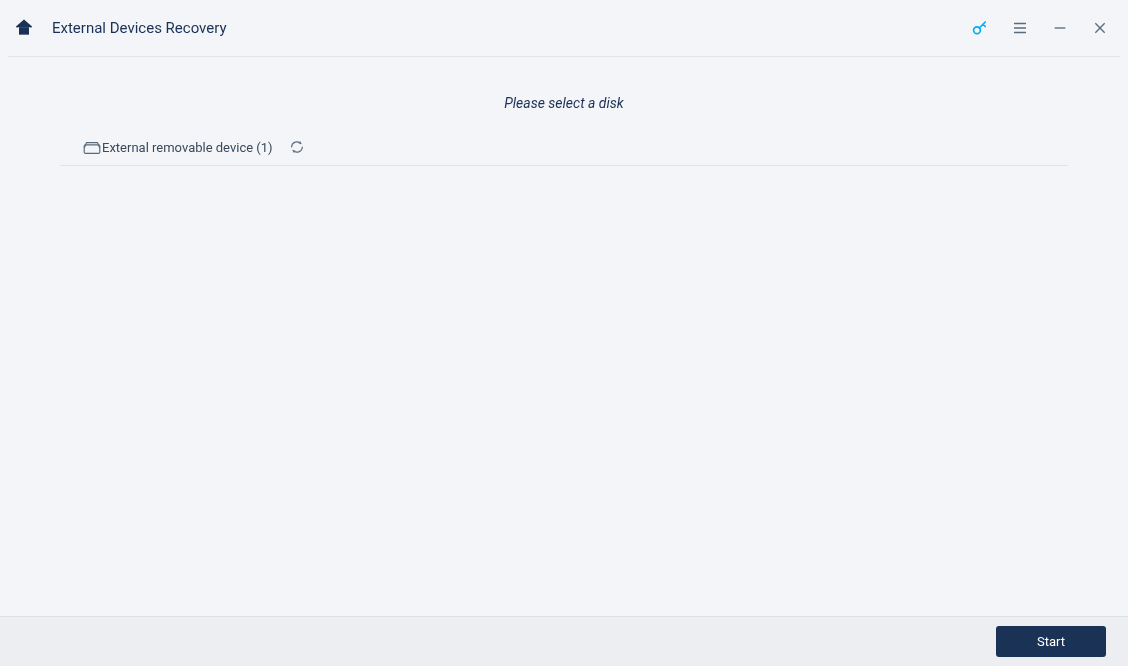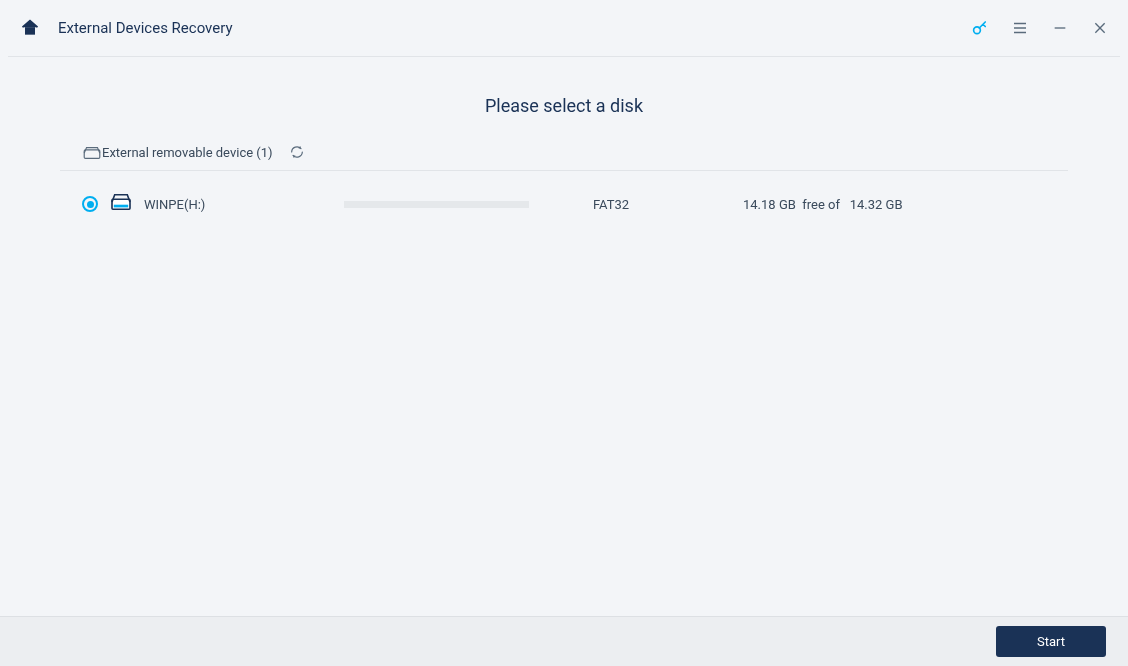--- a/index.html
+++ b/index.html
@@ -12,21 +12,21 @@
       width: 1128px;
       height: 666px;
       background: #f3f5f8;
       position: relative;
       overflow: hidden;
     }
     .header {
       height: 56px;
       display: flex;
       align-items: center;
-      padding: 0 20px;
+      padding: 0 14px;
       position: relative;
     }
     .header-left {
       display: flex;
       align-items: center;
       gap: 18px;
     }
     .home-icon {
       width: 20px;
       height: 20px;
@@ -54,24 +54,25 @@
       justify-content: center;
       cursor: pointer;
     }
     .divider {
       height: 1px;
       background: #e1e4e8;
       margin: 0 8px;
     }
     .main-title {
       text-align: center;
-      font-size: 18px;
+      font-size: 14px;
       color: #1a3256;
       font-weight: 400;
       margin-top: 38px;
+      font-style: italic;
     }
     .content-area {
       margin: 0 60px;
     }
     .section-header {
       display: flex;
       align-items: center;
       margin-top: 20px;
       padding: 8px 20px 10px 22px;
       border-bottom: 1px solid #e1e4e8;
@@ -215,37 +216,17 @@
     </span>
     <span class="section-label">External removable device (1)</span>
     <span class="refresh-icon">
       <svg width="16" height="16" viewBox="0 0 24 24" fill="none">
         <path d="M4 12 a8 8 0 0 1 14 -5 M20 12 a8 8 0 0 1 -14 5" stroke="#5a6b7c" stroke-width="1.8" stroke-linecap="round"></path>
         <path d="M17 3 L18 7 L14 6.5 M7 21 L6 17 L10 17.5" fill="#5a6b7c"></path>
       </svg>
     </span>
   </div>
 
-  <div class="device-row">
-    <div class="radio-btn">
-      <div class="radio-inner"></div>
-    </div>
-    <span class="drive-icon">
-      <svg width="22" height="18" viewBox="0 0 24 20" fill="none">
-        <rect x="2" y="7" width="20" height="11" rx="1" stroke="#1a3256" stroke-width="1.8" fill="#fff"></rect>
-        <path d="M2 10 L5 2 L19 2 L22 10" stroke="#1a3256" stroke-width="1.8" fill="none"></path>
-        <rect x="4" y="13" width="16" height="3" fill="#00aef0"></rect>
-      </svg>
-    </span>
-    <span class="drive-name">WINPE(H:)</span>
-    <div class="progress-bar"></div>
-    <span class="fs-label">FAT32</span>
-    <span class="size-info">
-      <span>14.18 GB</span>&nbsp;
-      <span>free of</span>&nbsp;&nbsp;
-      <span>14.32 GB</span>
-    </span>
-  </div>
 </div>
 
 <div class="footer">
   <button class="start-btn">Start</button>
 </div>
 
 </body></html>

